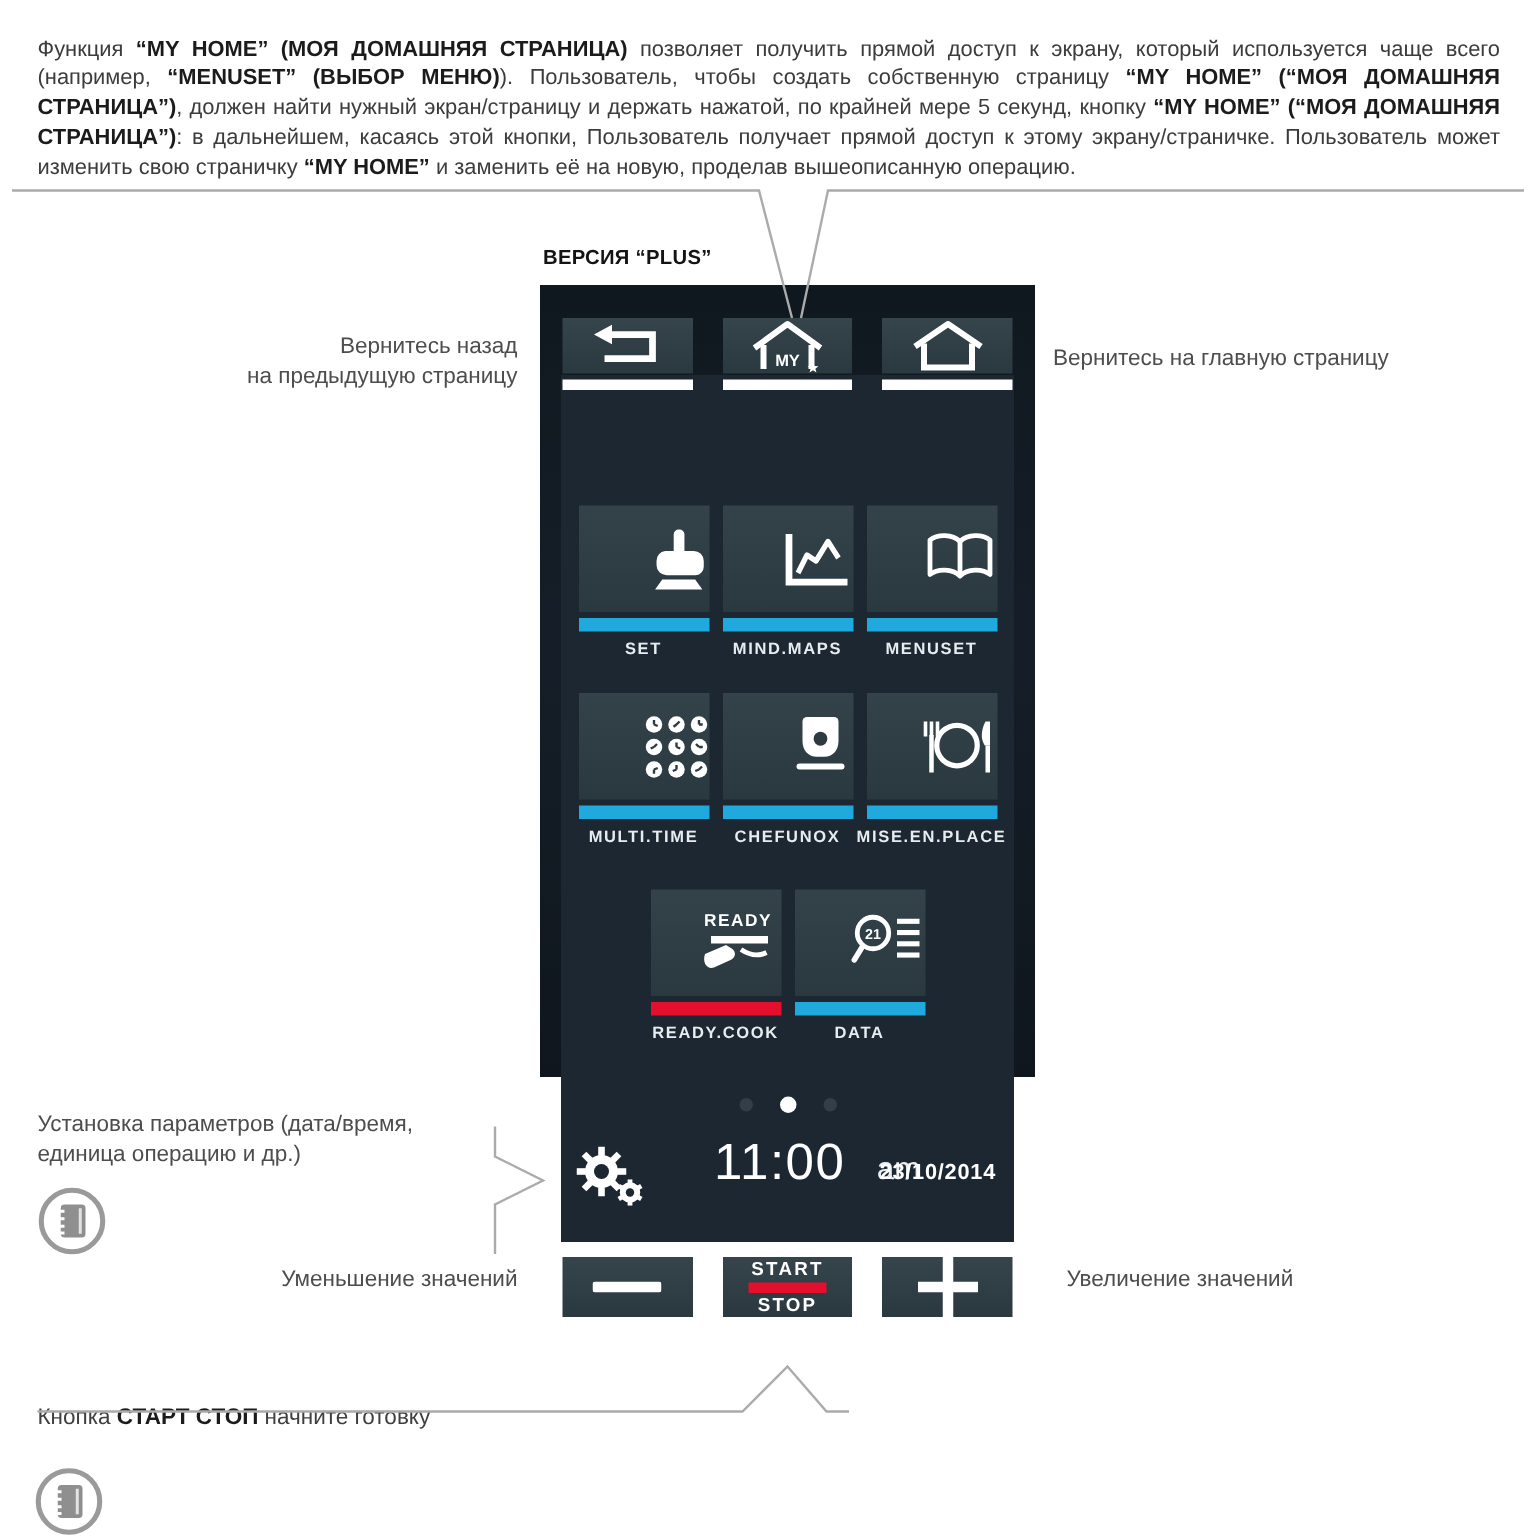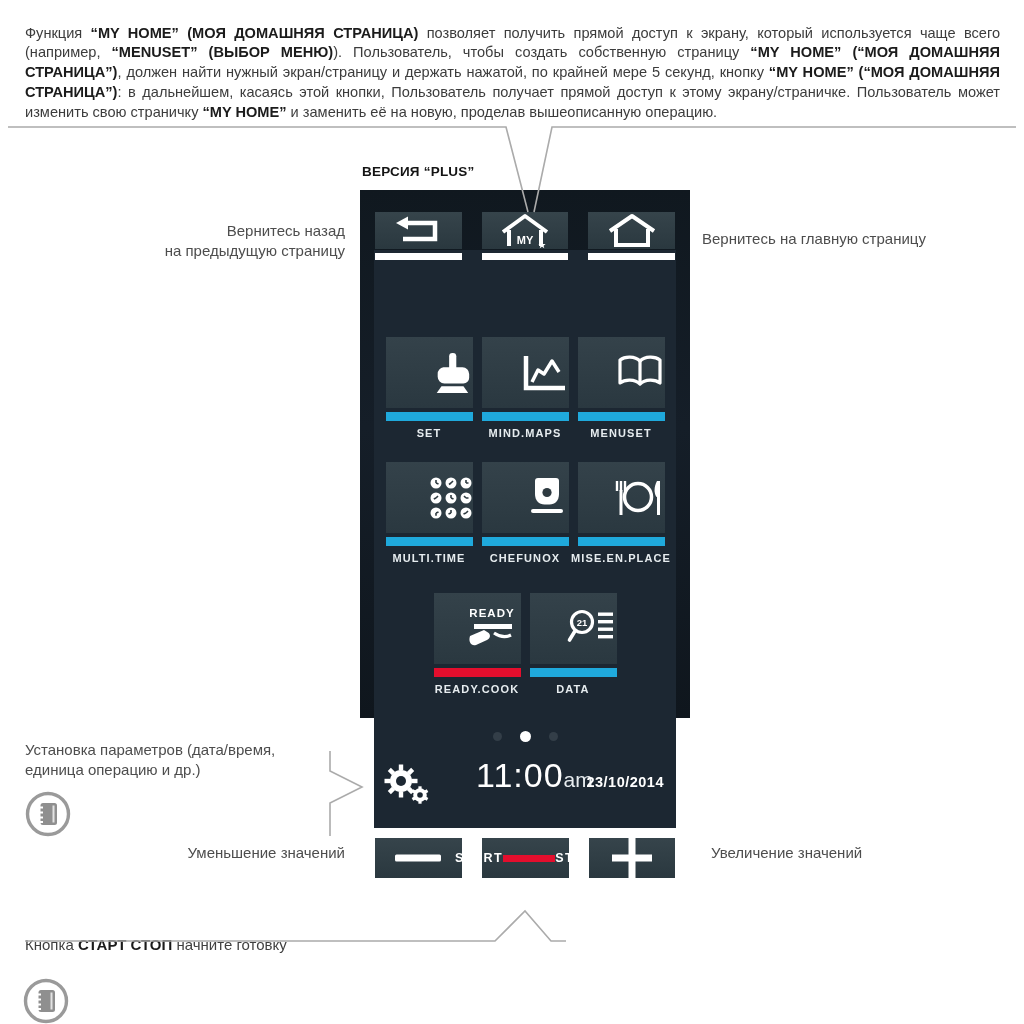--- a/index.html
+++ b/index.html
@@ -54,27 +54,27 @@
   .tile .tbar{width:87px;height:9px;margin-top:4px}
   .tile .tlabel{margin-top:6px;font-size:11px;font-weight:bold;letter-spacing:1.1px;
                 color:#e6ecef;white-space:nowrap}
 
   .dots{position:absolute;left:0;top:541px;width:330px;display:flex;justify-content:center;
         gap:18px;align-items:center}
   .dot{width:9px;height:9px;border-radius:50%;background:#333e48;cursor:pointer}
   .dot.active{width:11px;height:11px;background:#ffffff}
 
   .gear-btn{position:absolute;left:22px;top:574px;cursor:pointer}
-  .time-wrap{position:absolute;left:116px;top:566px;display:flex;align-items:baseline;gap:0}
+  .time-wrap{position:absolute;left:116px;top:566px;display:flex;align-items:baseline;gap:21px}
   .time{font-size:34px;color:#ffffff;letter-spacing:1px}
   .meridiem{font-size:21px;color:#e8edf0}
   .date{position:absolute;right:26px;top:584px;font-size:14.5px;font-weight:bold;
         color:#ffffff;letter-spacing:.5px}
 
-  .startstop{display:flex;flex-direction:row;align-items:center;line-height:1}
+  .startstop{display:flex;flex-direction:column;align-items:center;line-height:1}
   .ss-txt{font-size:12.5px;font-weight:bold;color:#ffffff;letter-spacing:1.5px}
   .ss-bar{width:52px;height:7px;margin:2.5px 0}
 </style>
 </head>
 <body>
 
 <p class="intro"><span>Функция </span><span class="b">“MY HOME” (МОЯ ДОМАШНЯЯ СТРАНИЦА)</span><span> позволяет получить прямой доступ к экрану, который используется чаще всего (например, </span><span class="b">“MENUSET” (ВЫБОР МЕНЮ)</span><span>). Пользователь, чтобы создать собственную страницу </span><span class="b">“MY HOME” (“МОЯ ДОМАШНЯЯ СТРАНИЦА”)</span><span>, должен найти нужный экран/страницу и держать нажатой, по крайней мере 5 секунд, кнопку </span><span class="b">“MY HOME” (“МОЯ ДОМАШНЯЯ СТРАНИЦА”)</span><span>: в дальнейшем, касаясь этой кнопки, Пользователь получает прямой доступ к этому экрану/страничке. Пользователь может изменить свою страничку </span><span class="b">“MY HOME”</span><span> и заменить её на новую, проделав вышеописанную операцию.</span></p>
 
 <svg class="overlay" width="1024" height="1024">
   <g stroke="#ababab" stroke-width="1.6" fill="none">

